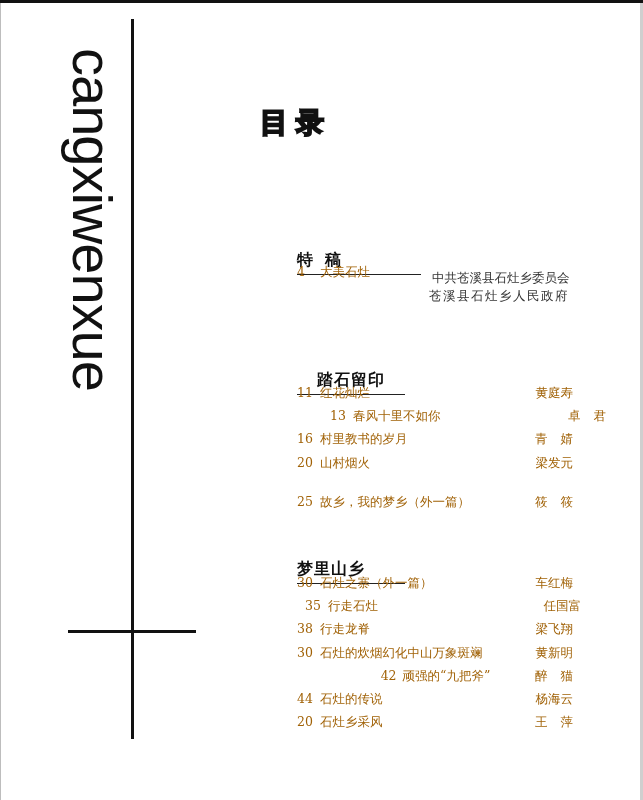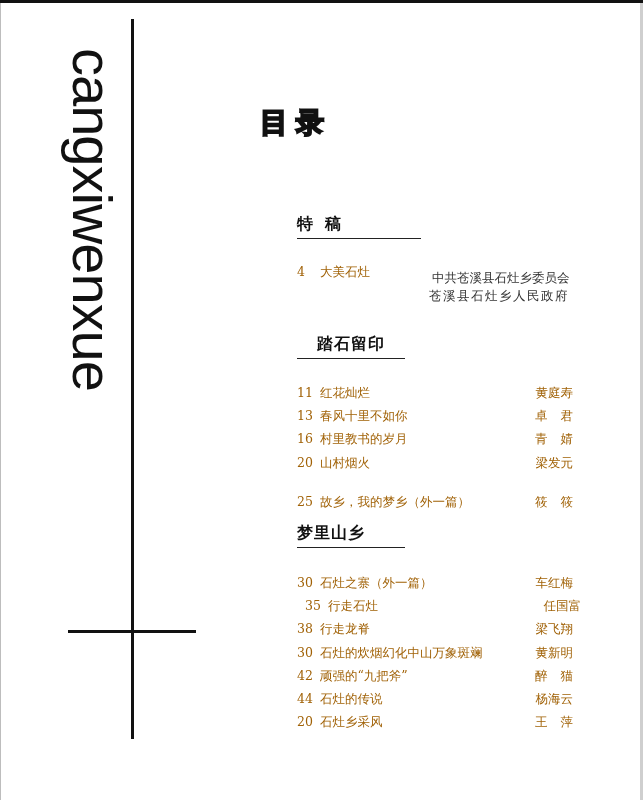--- a/index.html
+++ b/index.html
@@ -32,20 +32,21 @@
     color: #a16207;
     -webkit-text-stroke: 2px #111;
   }
 
   .section-head {
     position: absolute; left: 297px;
     font-family: "DejaVu Sans", sans-serif;
     font-size: 16px; font-weight: bold; color: #111;
     border-bottom: 1.5px solid #222;
     padding-bottom: 3px;
+    margin-top: 36px;
   }
   .sh1 { top: 214px; width: 124px; letter-spacing: 12px; }
   .sh2 { top: 334px; width: 108px; letter-spacing: 1px; text-align: center; }
   .sh3 { top: 523px; width: 108px; letter-spacing: 1px; }
 
   .entry { position: absolute; left: 297px; width: 276px; height: 20px; font-size: 12.5px; line-height: 20px; color: #a16207; }
   .entry .num { display: inline-block; min-width: 18px; }
   .entry .ttl { margin-left: 1px; }
   .entry .auth { position: absolute; right: 0; top: 0; }
   .spaced { letter-spacing: 13px; margin-right: -13px; }
@@ -74,21 +75,21 @@
 <div class="special-auth1">中共苍溪县石灶乡委员会</div>
 <div class="special-auth2">苍溪县石灶乡人民政府</div>
 
 <div class="section-head sh2">踏石留印</div>
 
 <div class="entry" style="top:383px;">
   <span class="num">11</span>
   <span class="ttl">红花灿烂</span>
   <span class="auth">黄庭寿</span>
 </div>
-<div class="entry" style="top:406px;">
+<div class="entry" style="top:406px;margin-left:33px;">
   <span class="num">13</span>
   <span class="ttl">春风十里不如你</span>
   <span class="auth spaced">卓君</span>
 </div>
 <div class="entry" style="top:429px;">
   <span class="num">16</span>
   <span class="ttl">村里教书的岁月</span>
   <span class="auth spaced">青婧</span>
 </div>
 <div class="entry" style="top:453px;">
@@ -117,21 +118,21 @@
 <div class="entry" style="top:619px;">
   <span class="num">38</span>
   <span class="ttl">行走龙脊</span>
   <span class="auth">梁飞翔</span>
 </div>
 <div class="entry" style="top:643px;">
   <span class="num">30</span>
   <span class="ttl">石灶的炊烟幻化中山万象斑斓</span>
   <span class="auth">黄新明</span>
 </div>
-<div class="entry" style="top:666px;">
+<div class="entry" style="top:666px;text-align:center;">
   <span class="num">42</span>
   <span class="ttl">顽强的“九把斧”</span>
   <span class="auth spaced">醉猫</span>
 </div>
 <div class="entry" style="top:689px;">
   <span class="num">44</span>
   <span class="ttl">石灶的传说</span>
   <span class="auth">杨海云</span>
 </div>
 <div class="entry" style="top:712px;">

